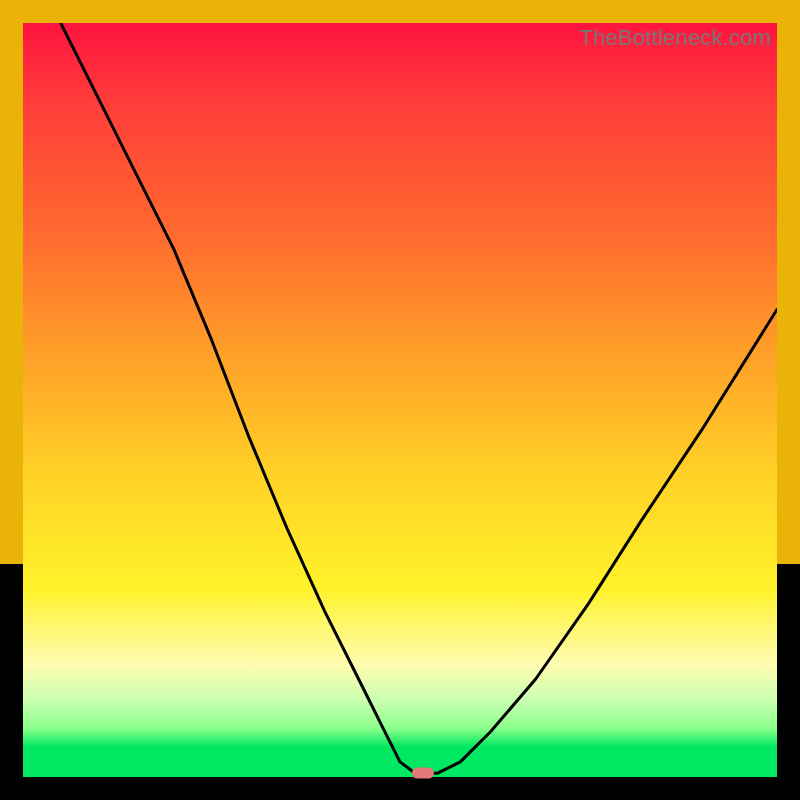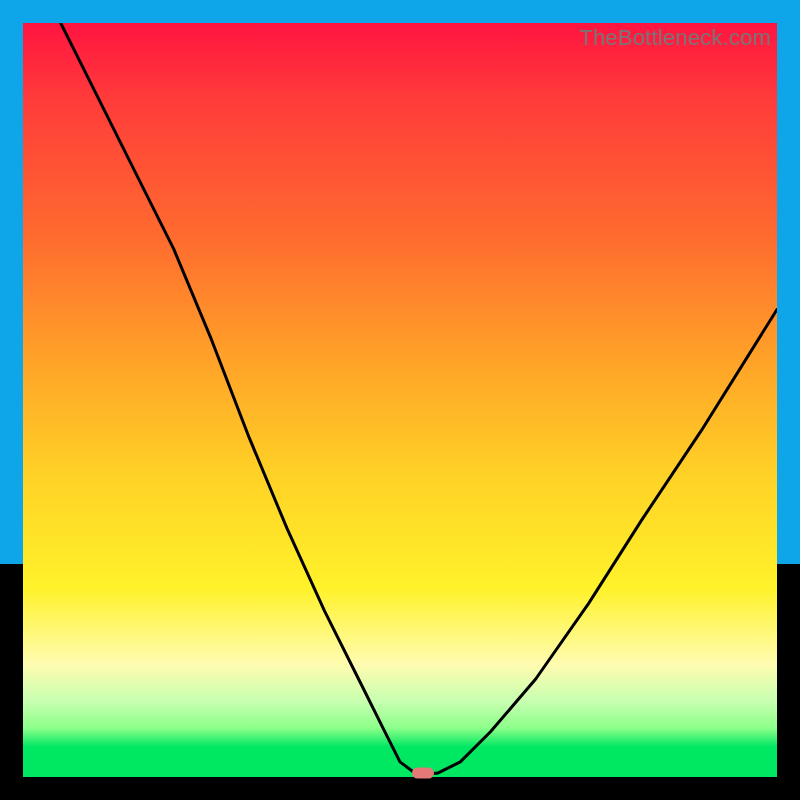--- a/index.html
+++ b/index.html
@@ -8,21 +8,21 @@
     width: 800px;
     height: 800px;
     background: #000;
     overflow: hidden;
     font-family: Arial, Helvetica, sans-serif;
   }
   .frame {
     position: relative;
     width: 800px;
     height: 564px;
-    background: #0ea5e9;
+    background: #eab308;
     text-align: center;
   }
   .plot {
     position: absolute;
     left: 23px;
     top: 23px;
     width: 754px;
     height: 754px;
     
     background: linear-gradient(

